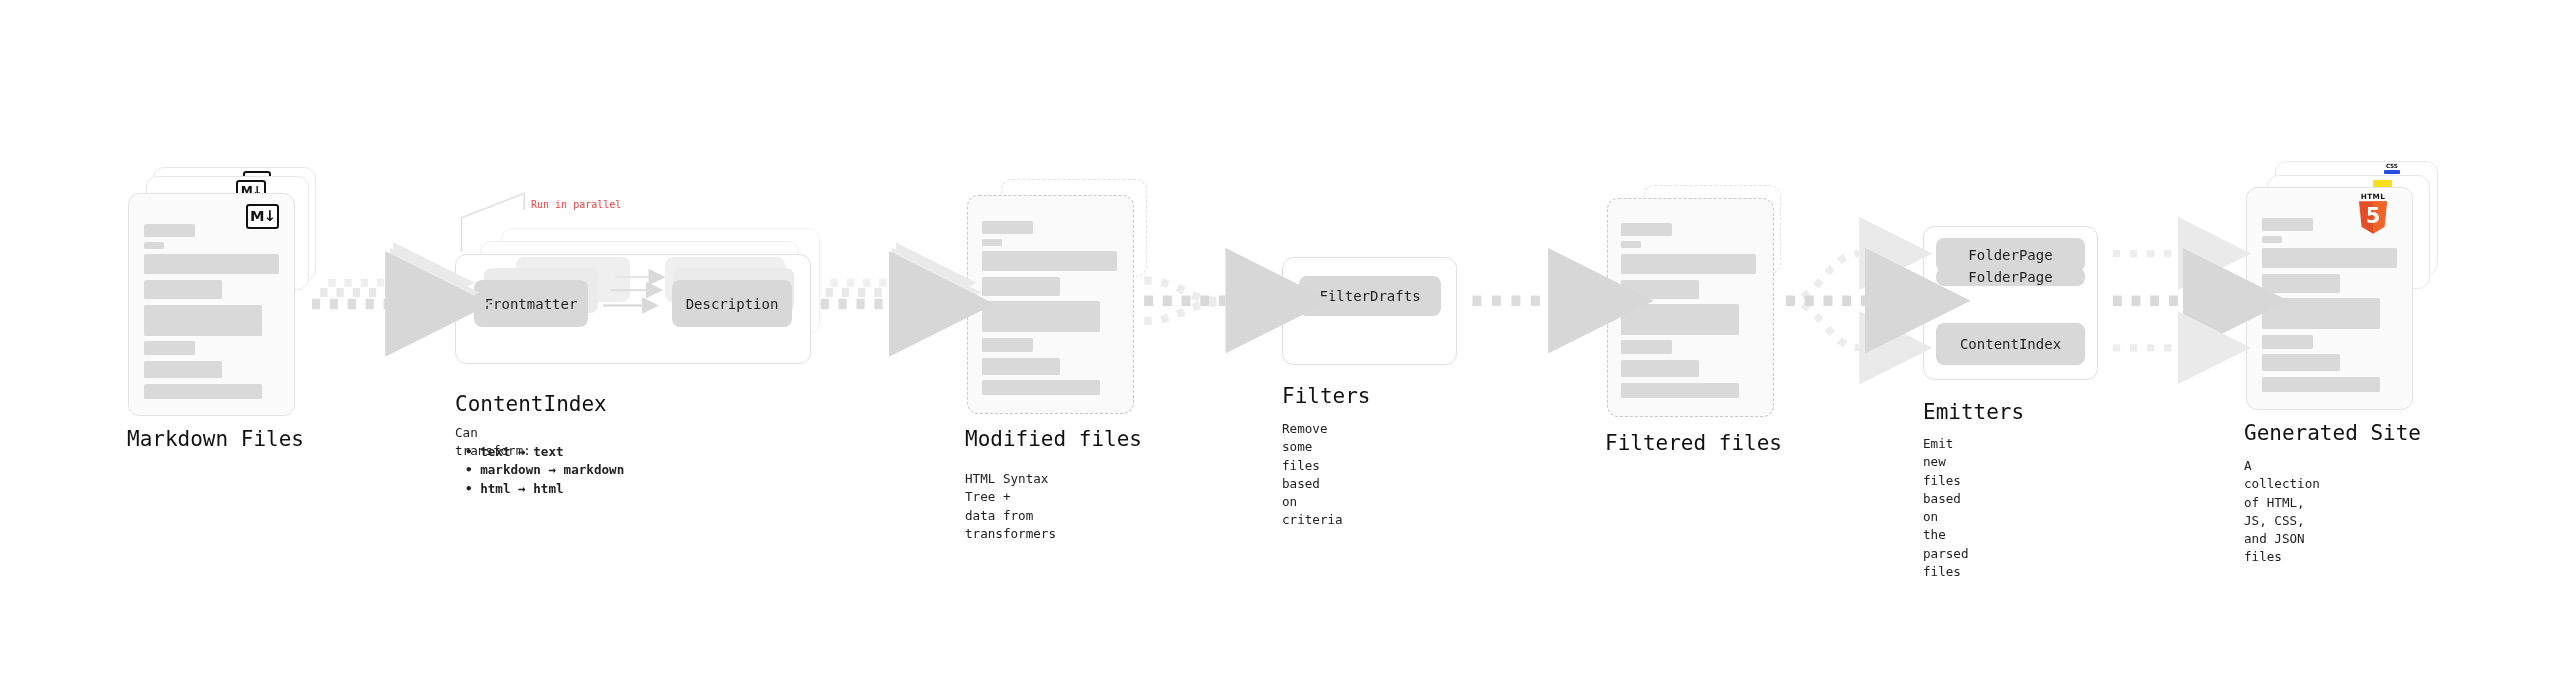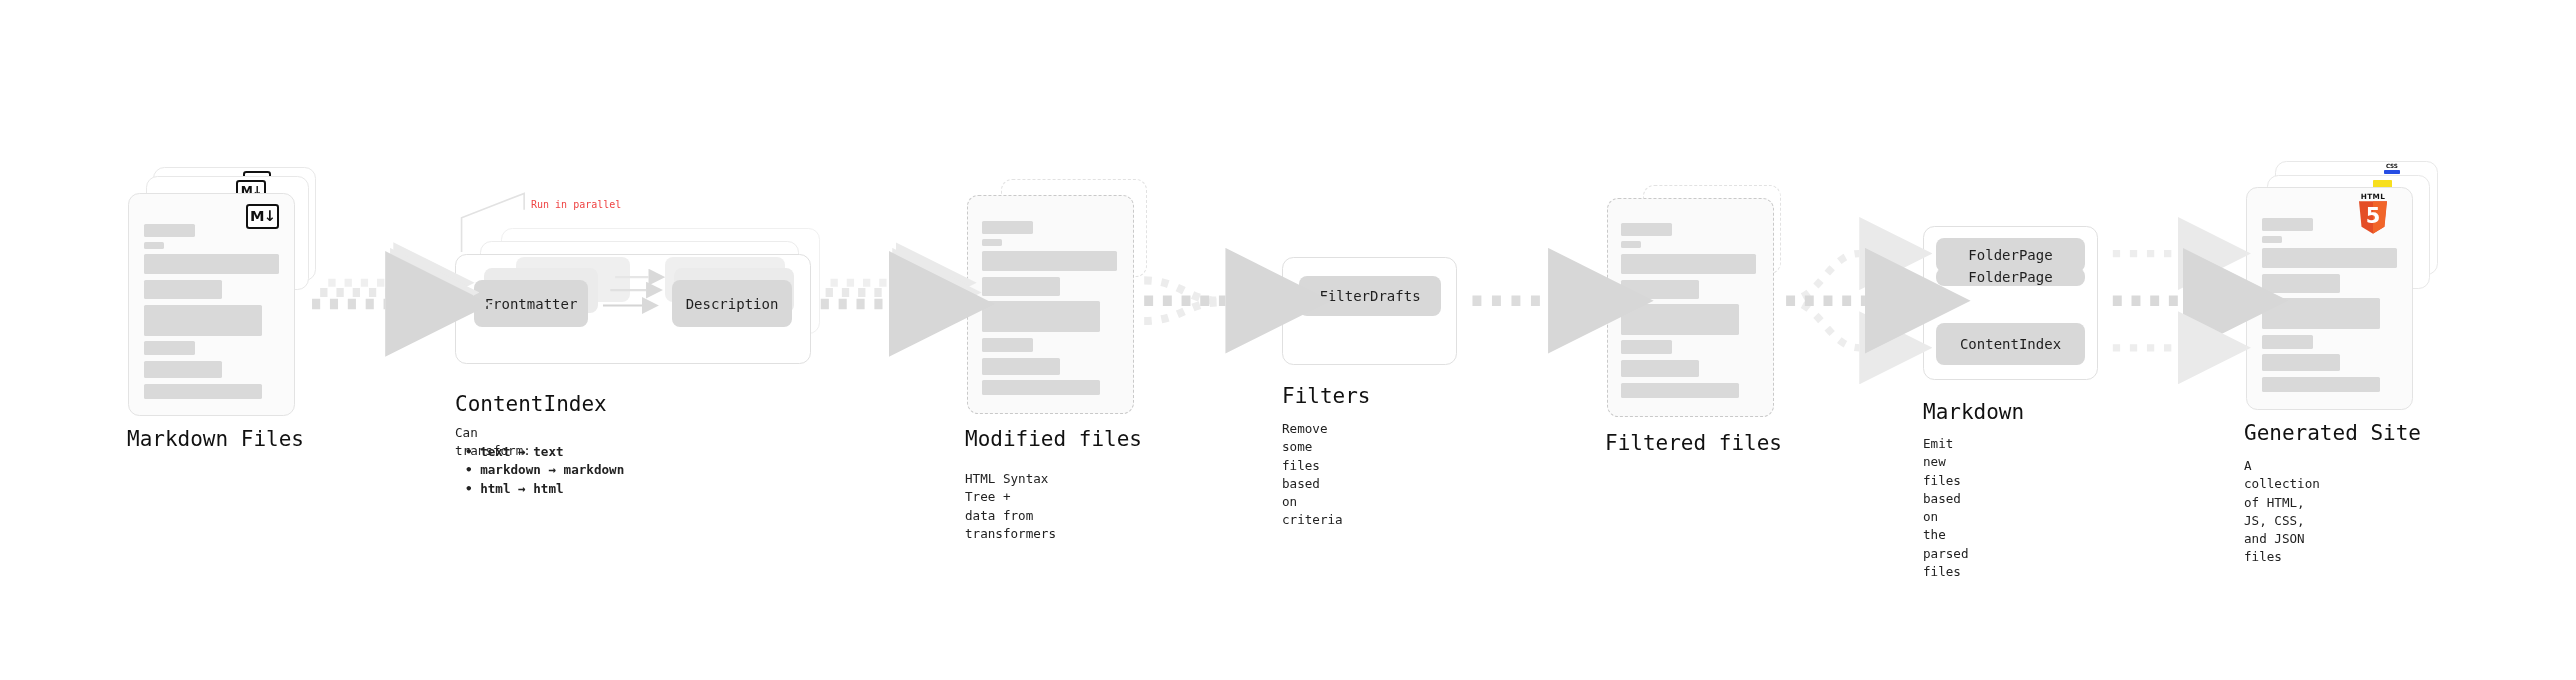--- a/index.html
+++ b/index.html
@@ -180,21 +180,21 @@
 
   <div class="cap-title" style="left:1605px;top:431px;">Filtered files</div>
 </div>
 
 <div class="stage">
   <div class="procbox" style="left:1923px;top:226px;width:175px;height:154px;"></div>
   <div class="chip" style="left:1936px;top:238px;width:149px;height:34px;">FolderPage</div>
   <div class="chip" style="left:1936px;top:268px;width:149px;height:18px;">FolderPage</div>
   <div class="chip" style="left:1936px;top:323px;width:149px;height:42px;">ContentIndex</div>
 
-  <div class="cap-title" style="left:1923px;top:400px;">Markdown</div>
+  <div class="cap-title" style="left:1923px;top:400px;">Emitters</div>
   <div class="cap-sub" style="left:1923px;top:435px;">Emit new files based on
 the parsed files</div>
 </div>
 
 <div class="stage">
   <div class="doccard ghost" style="left:2275px;top:161px;width:163px;height:114px;"></div>
   <div class="tag-css-text" style="left:2386px;top:163px;">CSS</div>
   <div class="tag-css" style="left:2384px;top:170px;width:16.3px;height:4.1px;"></div>
 
   <div class="doccard ghost" style="left:2267px;top:175px;width:163px;height:114px;"></div>

